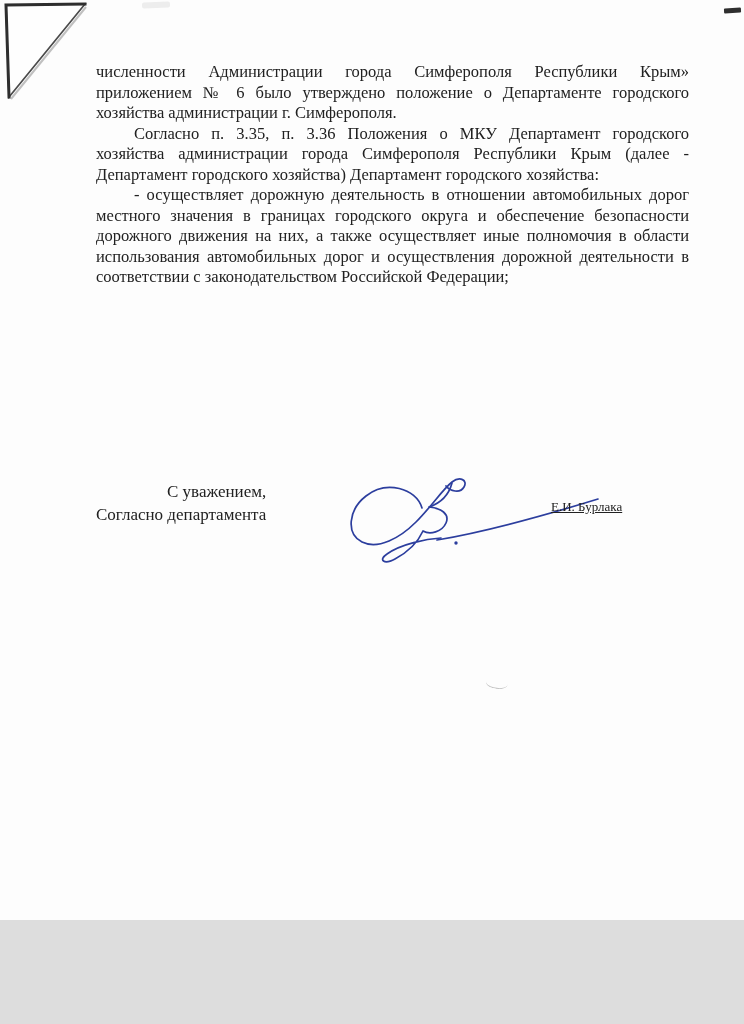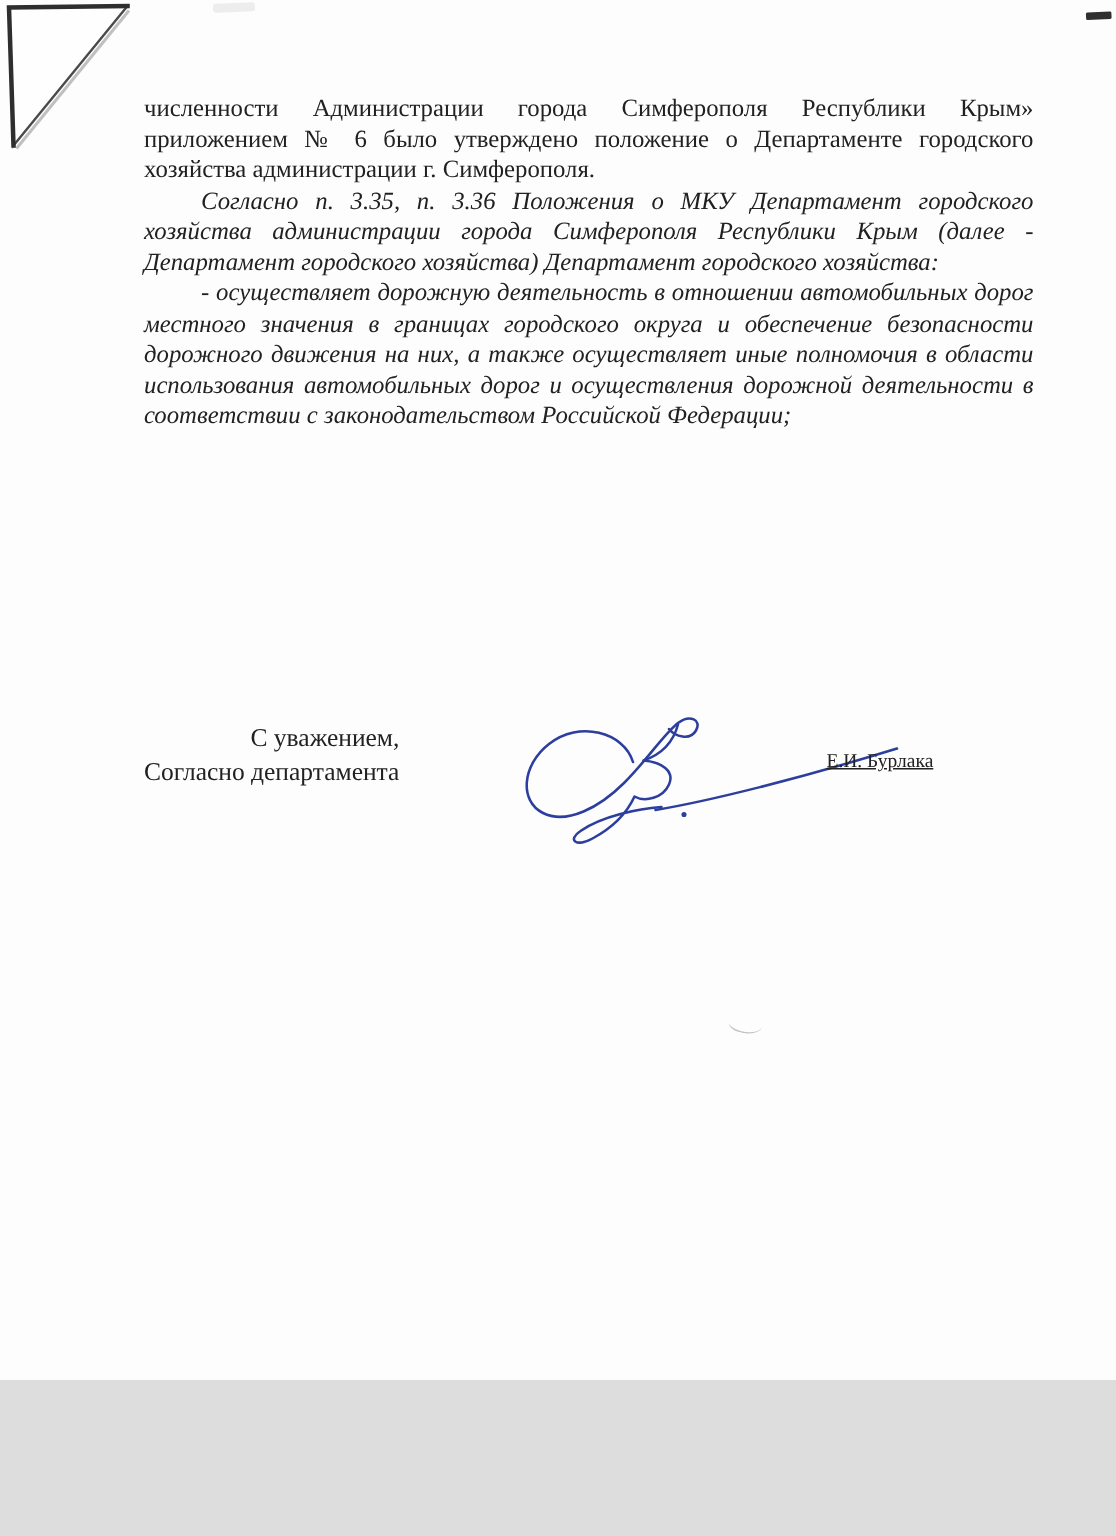--- a/index.html
+++ b/index.html
@@ -19,21 +19,21 @@
   }
   
   .content{
     position:absolute;
     left:96px;top:62px;width:593px;
     font-size:16.5px;
     line-height:20.5px;
     text-align:justify;
   }
   .para{margin:0;padding:0;}
-  .para.indent{text-indent:38px;font-style:italic;}
+  .para.indent{text-indent:38px;}
 
   
   .closing{
     position:absolute;left:96px;top:480px;
     font-size:17px;line-height:23px;text-align:right;
   }
   .closing div{white-space:nowrap;}
   .signer-name{
     position:absolute;left:551px;top:499px;
     font-size:13px;white-space:nowrap;text-decoration:underline;

